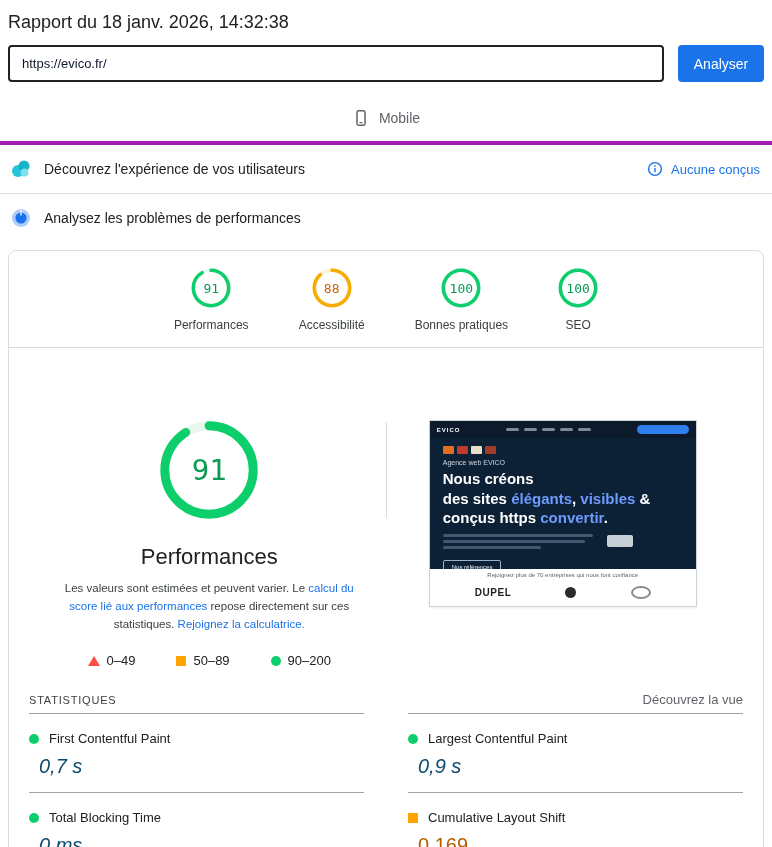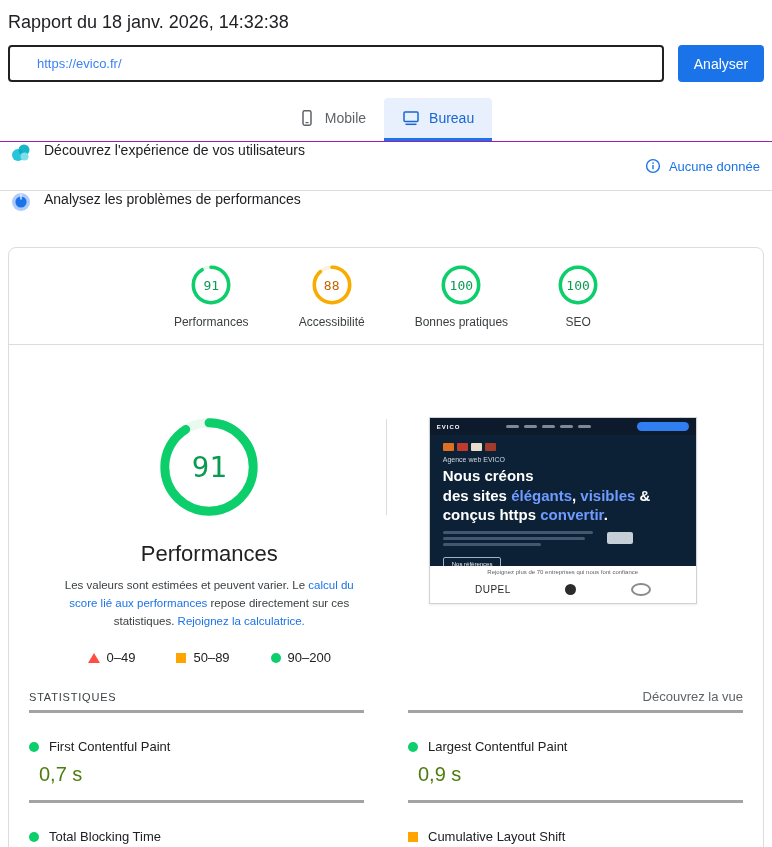--- a/index.html
+++ b/index.html
@@ -11,47 +11,47 @@
   .page{width:772px;}
 
   
   .report-title{
     font-size:18px;font-weight:400;color:#202124;
     margin:0;padding:12px 8px 12px 8px;
   }
   .search-row{display:flex;gap:14px;padding:0 8px;align-items:stretch;}
   .url-input{
     flex:1;height:37px;border:2px solid #202124;border-radius:4px;
-    padding:0 27px;font-size:13px;color:#3b82f6;outline:none;box-sizing:border-box;
+    padding:0 12px;font-size:13px;color:#0f172a;outline:none;box-sizing:border-box;
     font-family:"Liberation Sans", sans-serif;
   }
   .analyze-btn{
     width:86px;height:37px;background:#1a73e8;color:#fff;border:none;border-radius:4px;
     font-size:14px;font-weight:500;cursor:pointer;font-family:"Liberation Sans", sans-serif;
   }
 
   
   .tabs{
     display:flex;justify-content:center;align-items:flex-end;
-    margin-top:16px;border-bottom:1px solid #a21caf;
+    margin-top:16px;border-bottom:4px solid #a21caf;
   }
   .tab{
     display:flex;align-items:center;gap:9px;
     padding:11px 18px;font-size:14px;color:#5f6368;cursor:pointer;
     border-bottom:3px solid transparent;border-radius:4px 4px 0 0;
   }
   .tab svg{display:block;}
   .tab.active{
     background:#e8f0fe;color:#1967d2;font-weight:500;
     border-bottom:3px solid #1a73e8;
   }
 
   
   .section-row{
-    display:flex;gap:12px;
+    display:flex;align-items:center;gap:12px;
     padding:0 10px;height:48px;
   }
   .section-row.bordered{border-bottom:1px solid #dadce0;}
   .section-title{font-size:14px;color:#202124;}
   .spacer{flex:1;}
   .no-data-wrap{display:flex;align-items:center;gap:8px;padding-right:2px;}
   .no-data-link{font-size:13px;color:#1a73e8;text-decoration:none;cursor:pointer;}
 
   
   .card{
@@ -129,43 +129,43 @@
   .shot-parbars i:nth-child(2){width:142px;}
   .shot-parbars i:nth-child(3){width:98px;}
   .shot-minilogo{width:26px;height:12px;background:#e8ecf2;opacity:.85;border-radius:2px;margin-top:1px;}
   .shot-btn{
     display:inline-block;margin-top:8px;padding:3px 8px;border:1px solid #9fb3c8;border-radius:2px;
     color:#e8eef5;font-size:6px;
   }
   .shot-strip{height:37px;background:#fff;flex-shrink:0;display:flex;flex-direction:column;}
   .shot-strip-text{font-size:6px;color:#5f6368;text-align:center;padding-top:3px;}
   .shot-logos{flex:1;display:flex;align-items:center;justify-content:space-around;padding:0 18px;}
-  .logo-dupel{font-size:10px;font-weight:400;color:#1f1f1f;letter-spacing:.5px;}
+  .logo-dupel{font-size:10px;font-weight:700;color:#1f1f1f;letter-spacing:.5px;}
   .logo-circle{width:11px;height:11px;border-radius:50%;background:#2b2b2b;}
   .logo-oval{width:16px;height:9px;border:2px solid #8a8a8a;border-radius:50%;}
 
   
   .stats-header{
     display:flex;justify-content:space-between;align-items:baseline;
     margin:14px 20px 6px 20px;
   }
   .stats-title{font-size:11px;letter-spacing:.8px;color:#3c4043;font-weight:500;}
   .stats-expand{font-size:13px;color:#5f6368;cursor:pointer;text-decoration:none;}
   .metrics-grid{
     display:grid;grid-template-columns:1fr 1fr;column-gap:44px;row-gap:0;
     margin:0 20px;
   }
-  .metric{border-top:3px solid #a3a3a3;padding:26px 0 14px 0;}
+  .metric{border-top:1px solid #a3a3a3;padding:17px 0 14px 0;}
   .metric-head{display:flex;align-items:center;gap:10px;}
   .metric-dot{width:10px;height:10px;flex-shrink:0;}
   .metric[data-status="green"] .metric-dot{background:#0cce6b;border-radius:50%;}
   .metric[data-status="orange"] .metric-dot{background:#ffa400;}
   .metric-name{font-size:13px;color:#202124;}
   .metric-value{font-size:20px;margin:9px 0 0 10px;}
-  .metric[data-status="green"] .metric-value{color:#4d7c0f;}
+  .metric[data-status="green"] .metric-value{color:#0c4a6e;font-style:italic;}
   .metric[data-status="orange"] .metric-value{color:#b35c00;}
 </style>
 </head>
 <body>
 
 <div class="page">
 
   <h1 class="report-title">Rapport du 18 janv. 2026, 14:32:38</h1>
 
   <div class="search-row">
@@ -173,45 +173,38 @@
     <button class="analyze-btn">Analyser</button>
   </div>
 
   <div class="tabs">
     <div class="tab">
       <svg width="18" height="18" viewBox="0 0 18 18">
         <rect x="5" y="1.8" width="8" height="14.4" rx="1.6" fill="none" stroke="#5f6368" stroke-width="1.5"></rect>
         <line x1="7.5" y1="13.6" x2="10.5" y2="13.6" stroke="#5f6368" stroke-width="1.2"></line>
       </svg>
       <span>Mobile</span>
-    </div>
-    <div class="tab active">
-      <svg width="18" height="18" viewBox="0 0 18 18">
-        <rect x="2" y="3" width="14" height="9.5" rx="1" fill="none" stroke="#1967d2" stroke-width="1.5"></rect>
-        <line x1="3.5" y1="15.3" x2="14.5" y2="15.3" stroke="#1967d2" stroke-width="1.5"></line>
-      </svg>
-      <span>Bureau</span>
     </div>
   </div>
 
   <div class="section-row bordered">
     <svg width="22" height="22" viewBox="0 0 22 22">
       <circle cx="8" cy="13" r="6" fill="#26c6da"></circle>
       <circle cx="14" cy="8" r="5.5" fill="#00acc1" opacity="0.9"></circle>
       <circle cx="14.5" cy="14.5" r="4" fill="#80deea"></circle>
     </svg>
     <span class="section-title">Découvrez l'expérience de vos utilisateurs</span>
     <span class="spacer"></span>
     <span class="no-data-wrap">
       <svg width="16" height="16" viewBox="0 0 16 16">
         <circle cx="8" cy="8" r="6.4" fill="none" stroke="#1a73e8" stroke-width="1.4"></circle>
         <rect x="7.3" y="7" width="1.4" height="4.2" fill="#1a73e8"></rect>
         <rect x="7.3" y="4.4" width="1.4" height="1.5" fill="#1a73e8"></rect>
       </svg>
-      <a class="no-data-link">Aucune donnée</a>
+      <a class="no-data-link">Aucune conçus</a>
     </span>
   </div>
 
   <div class="section-row">
     <svg width="22" height="22" viewBox="0 0 22 22">
       <circle cx="11" cy="11" r="9" fill="#aecbfa"></circle>
       <circle cx="11" cy="11" r="5.6" fill="#1a73e8"></circle>
       <rect x="10.3" y="2.5" width="1.4" height="6" fill="#e8f0fe"></rect>
     </svg>
     <span class="section-title">Analysez les problèmes de performances</span>

